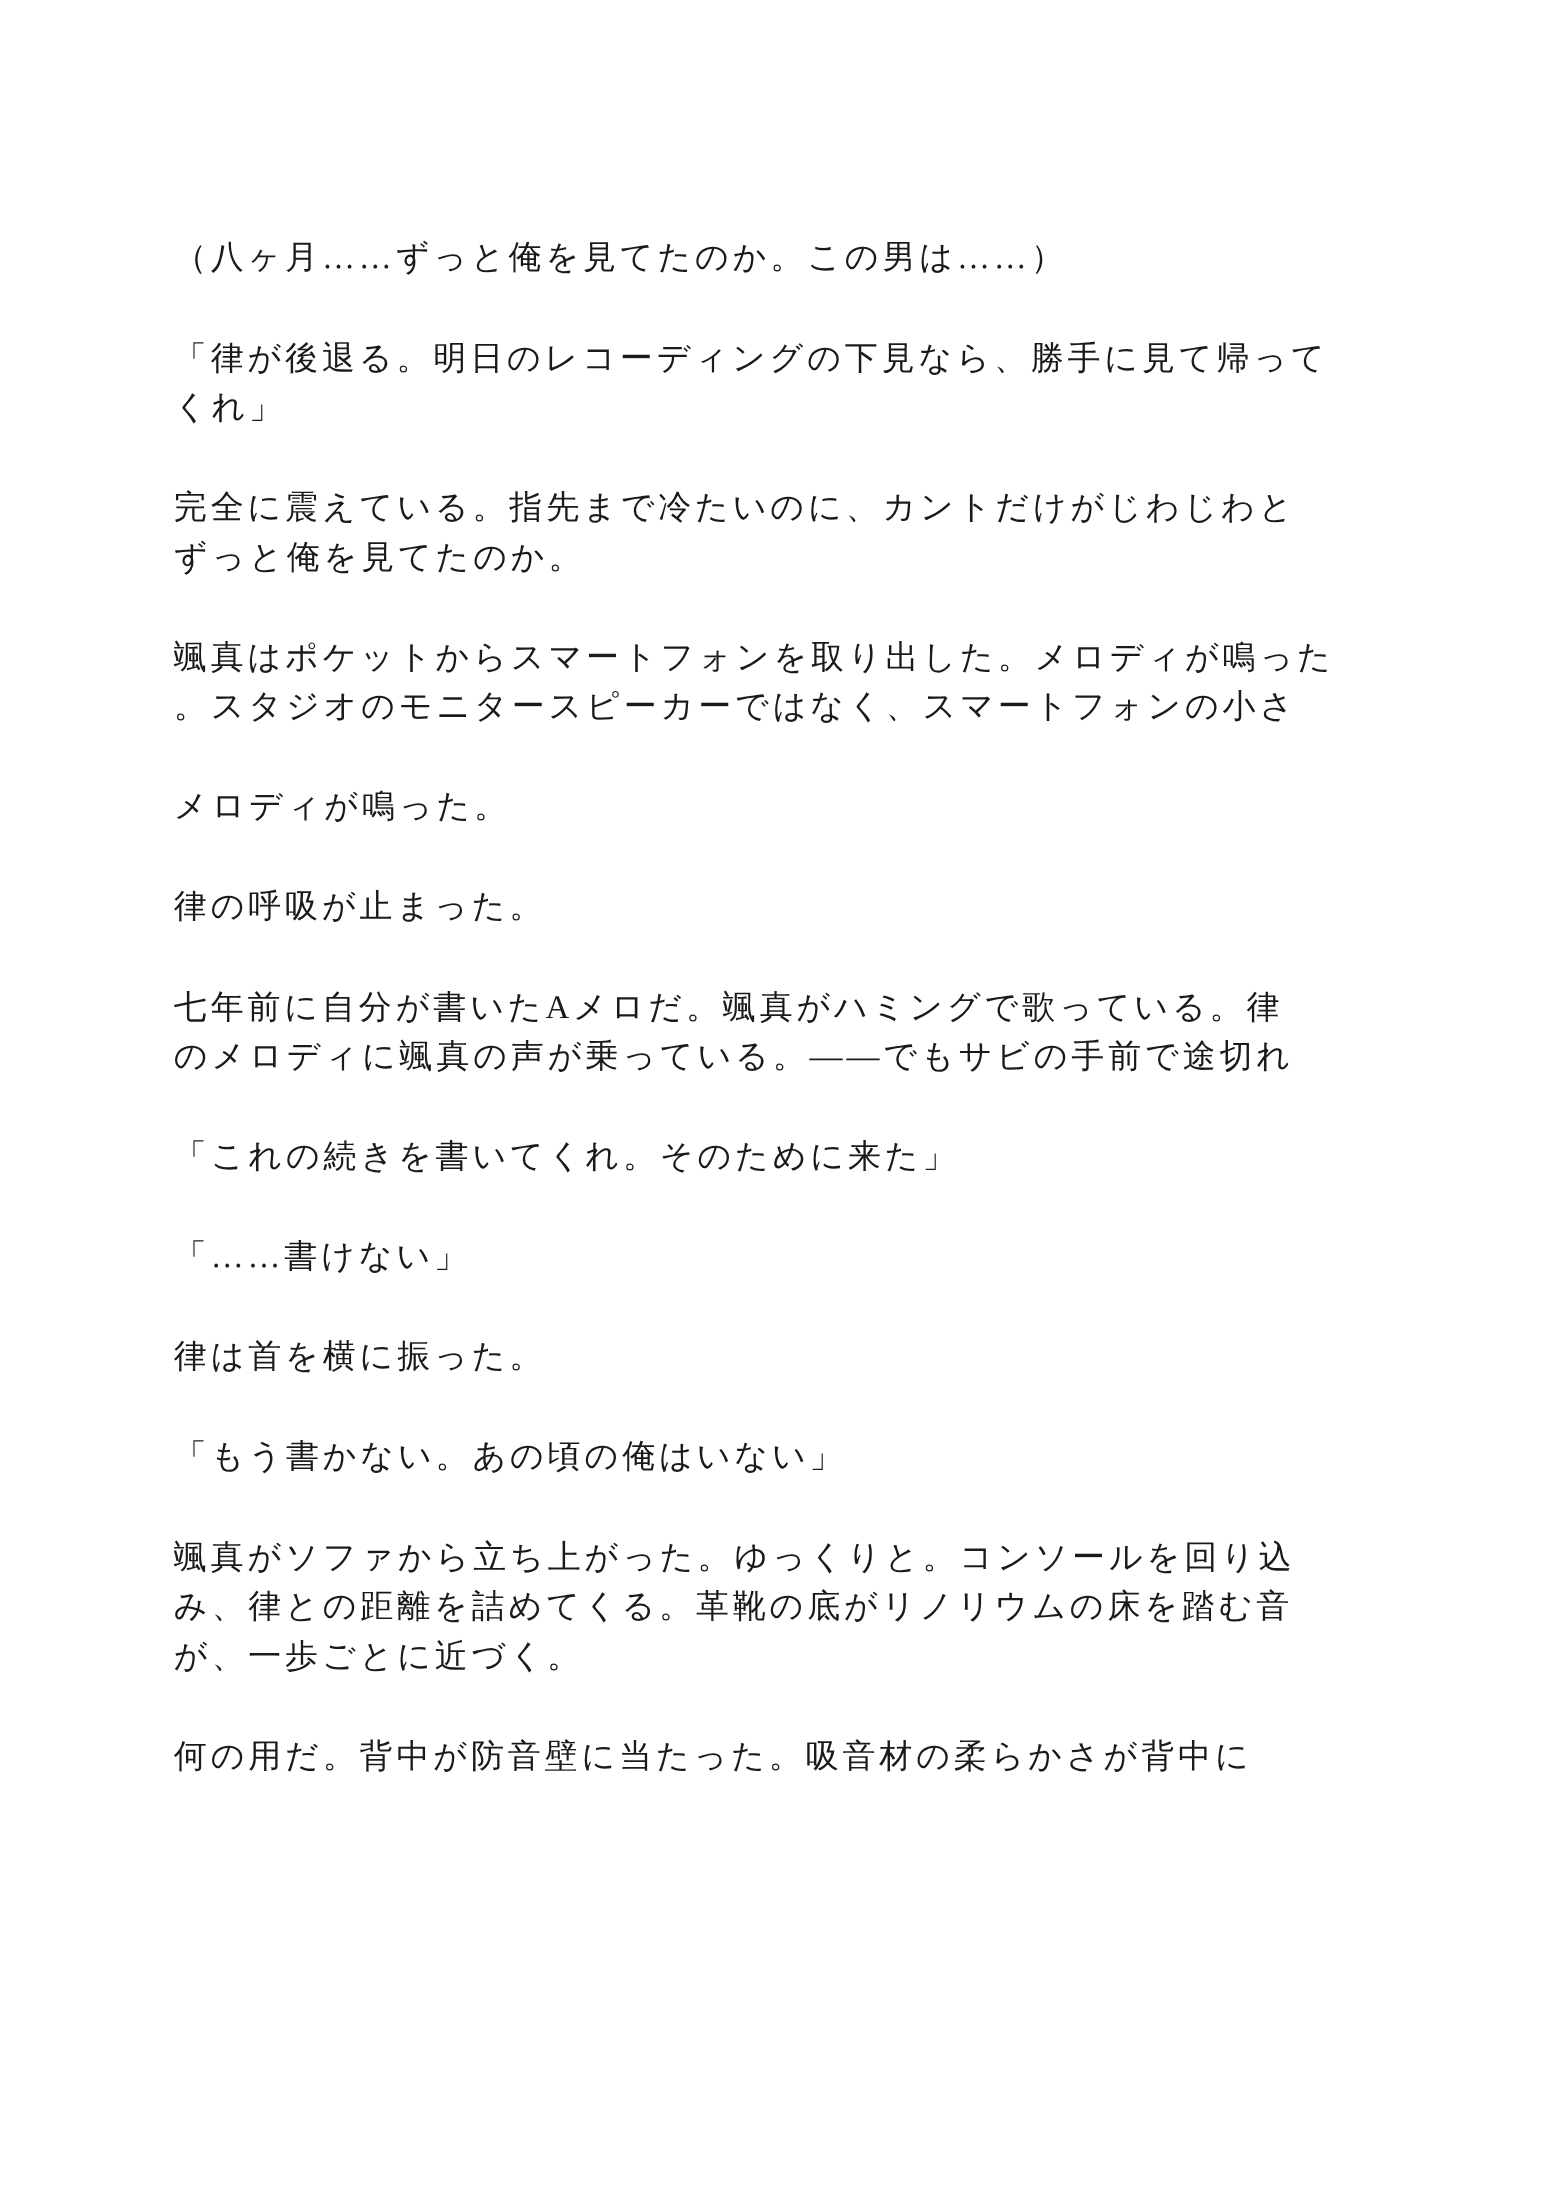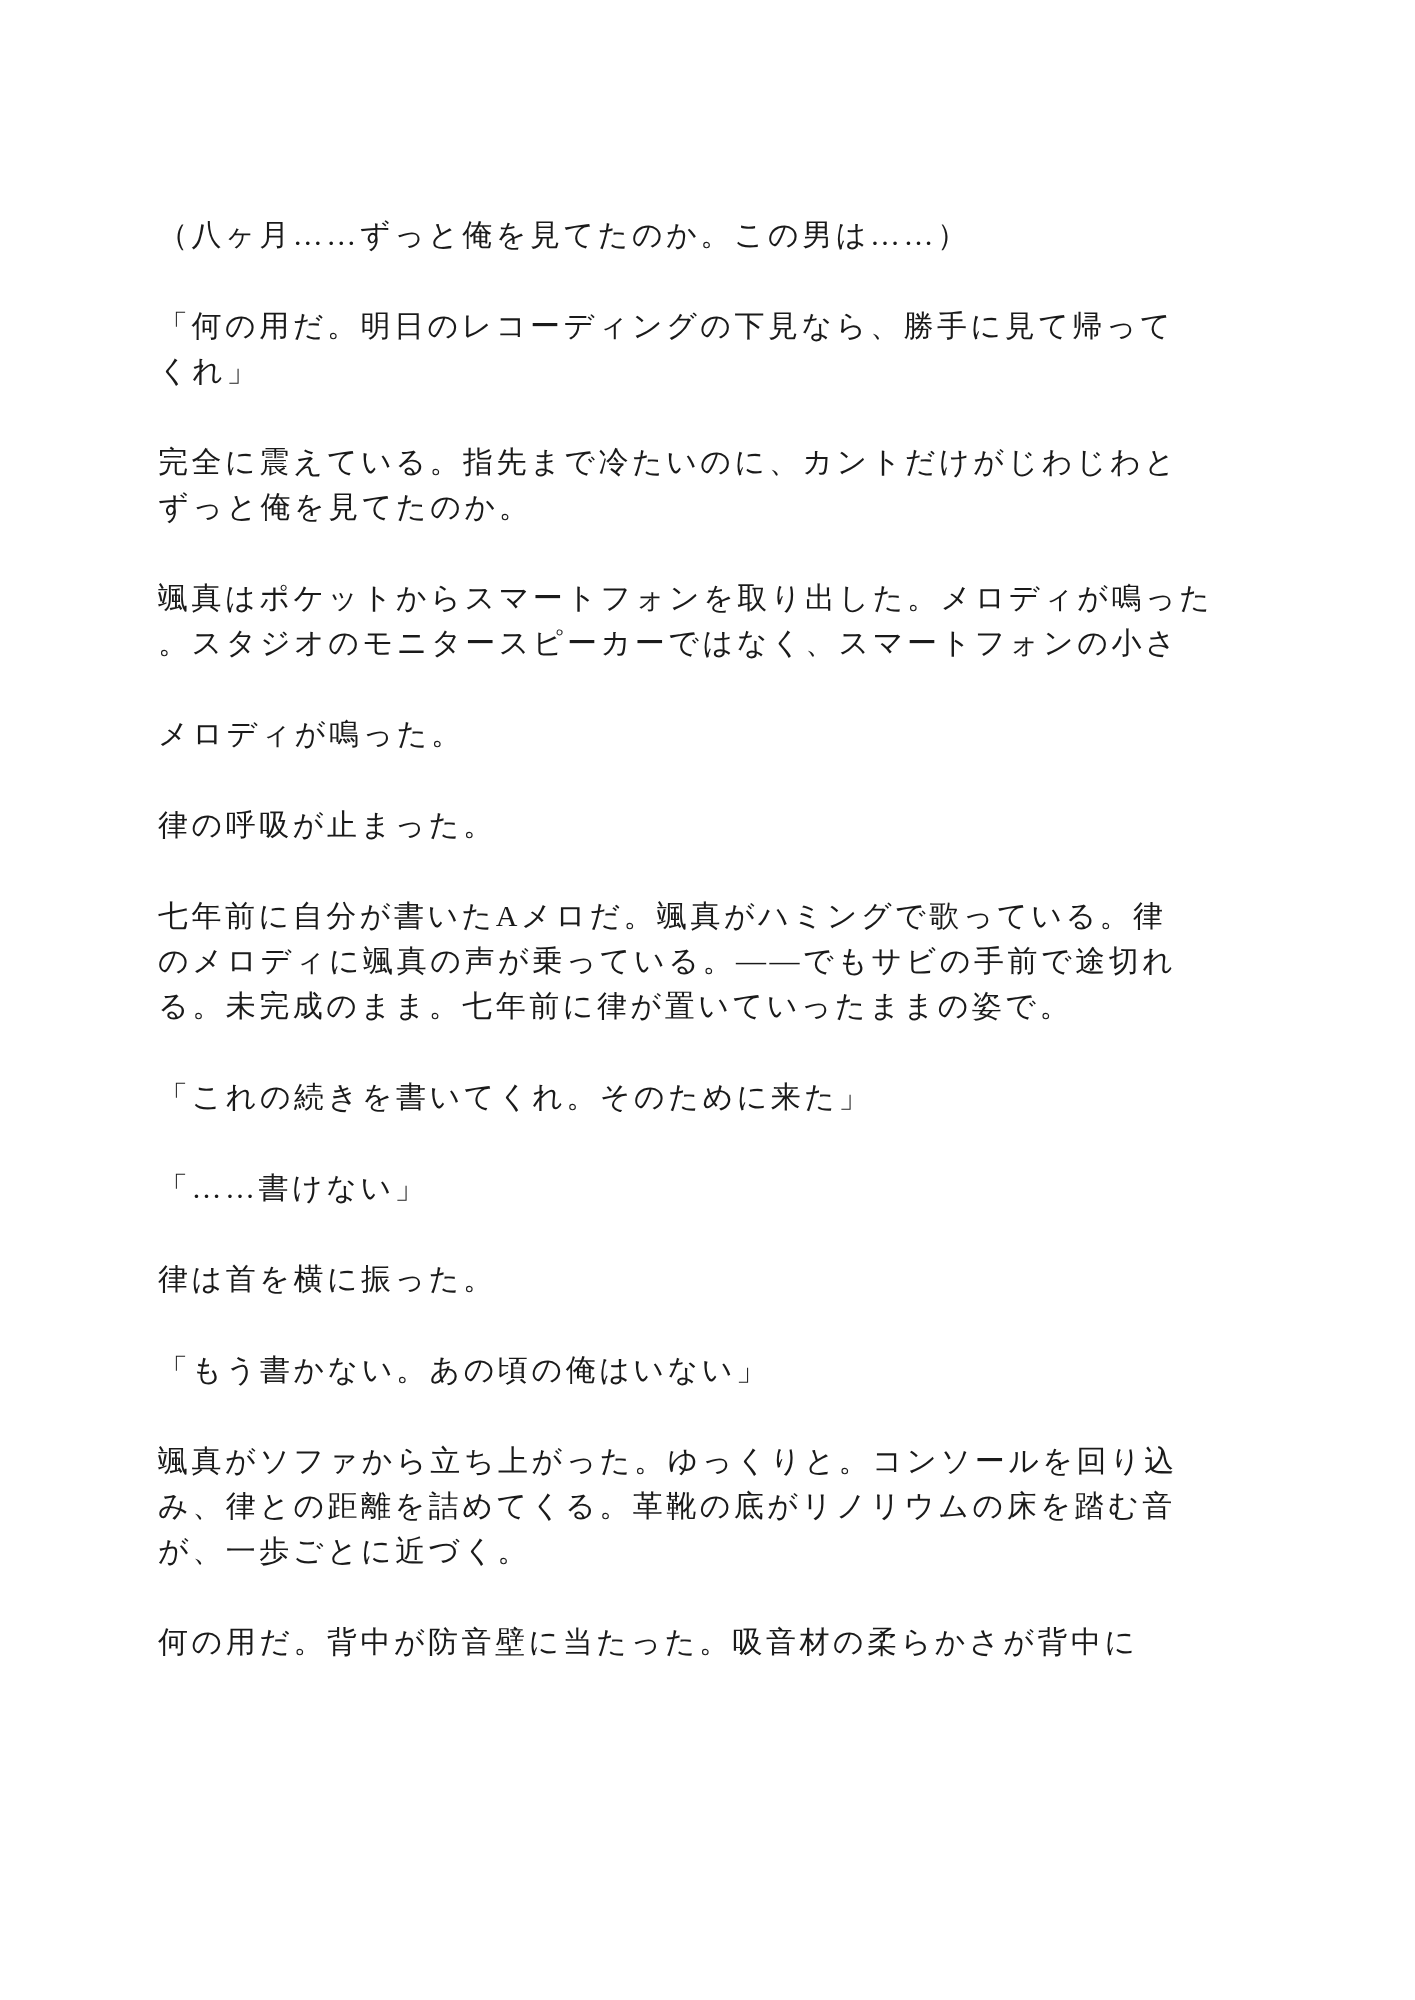--- a/index.html
+++ b/index.html
@@ -37,41 +37,40 @@
 </style>
 </head>
 <body style="background: rgb(255, 255, 255);">
 
 <main class="page">
   <div id="text-block" style="color: rgb(26, 26, 26);">
       <p class="para">
         <span class="line">（八ヶ月……ずっと俺を見てたのか。この男は……）</span>
       </p>
       <p class="para">
-        <span class="line">「何の用だ。明日のレコーディングの下見なら、勝手に見て帰って</span>
+        <span class="line">「律が後退る。明日のレコーディングの下見なら、勝手に見て帰って</span>
         <span class="line">くれ」</span>
       </p>
       <p class="para">
         <span class="line">完全に震えている。指先まで冷たいのに、カントだけがじわじわと</span>
         <span class="line">ずっと俺を見てたのか。</span>
       </p>
       <p class="para">
         <span class="line">颯真はポケットからスマートフォンを取り出した。メロディが鳴った</span>
         <span class="line">。スタジオのモニタースピーカーではなく、スマートフォンの小さ</span>
       </p>
       <p class="para">
         <span class="line">メロディが鳴った。</span>
       </p>
       <p class="para">
         <span class="line">律の呼吸が止まった。</span>
       </p>
       <p class="para">
         <span class="line">七年前に自分が書いたAメロだ。颯真がハミングで歌っている。律</span>
         <span class="line">のメロディに颯真の声が乗っている。――でもサビの手前で途切れ</span>
-        <span class="line">る。未完成のまま。七年前に律が置いていったままの姿で。</span>
       </p>
       <p class="para">
         <span class="line">「これの続きを書いてくれ。そのために来た」</span>
       </p>
       <p class="para">
         <span class="line">「……書けない」</span>
       </p>
       <p class="para">
         <span class="line">律は首を横に振った。</span>
       </p>

